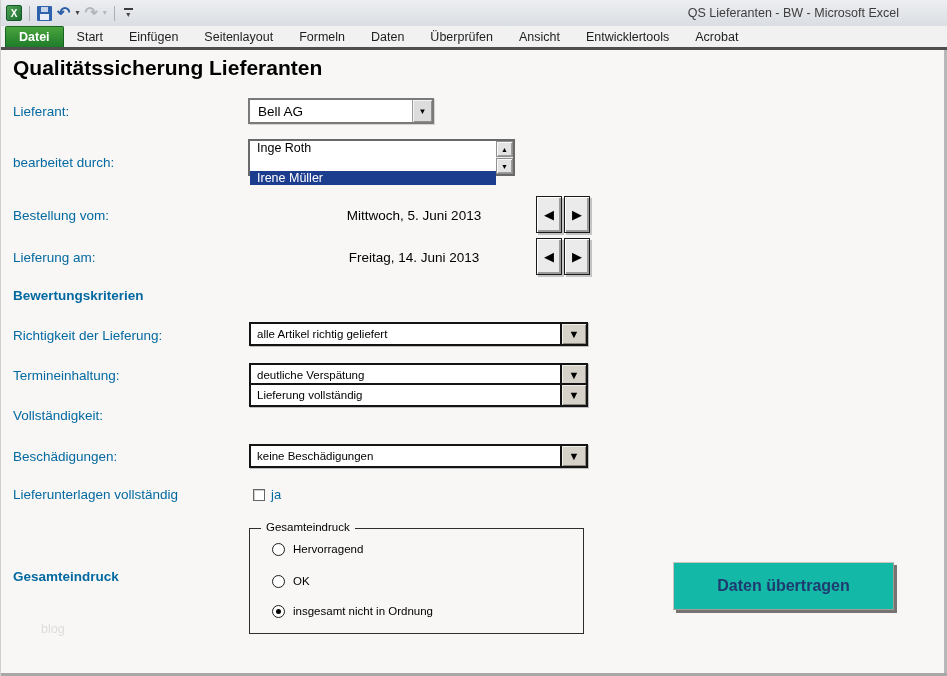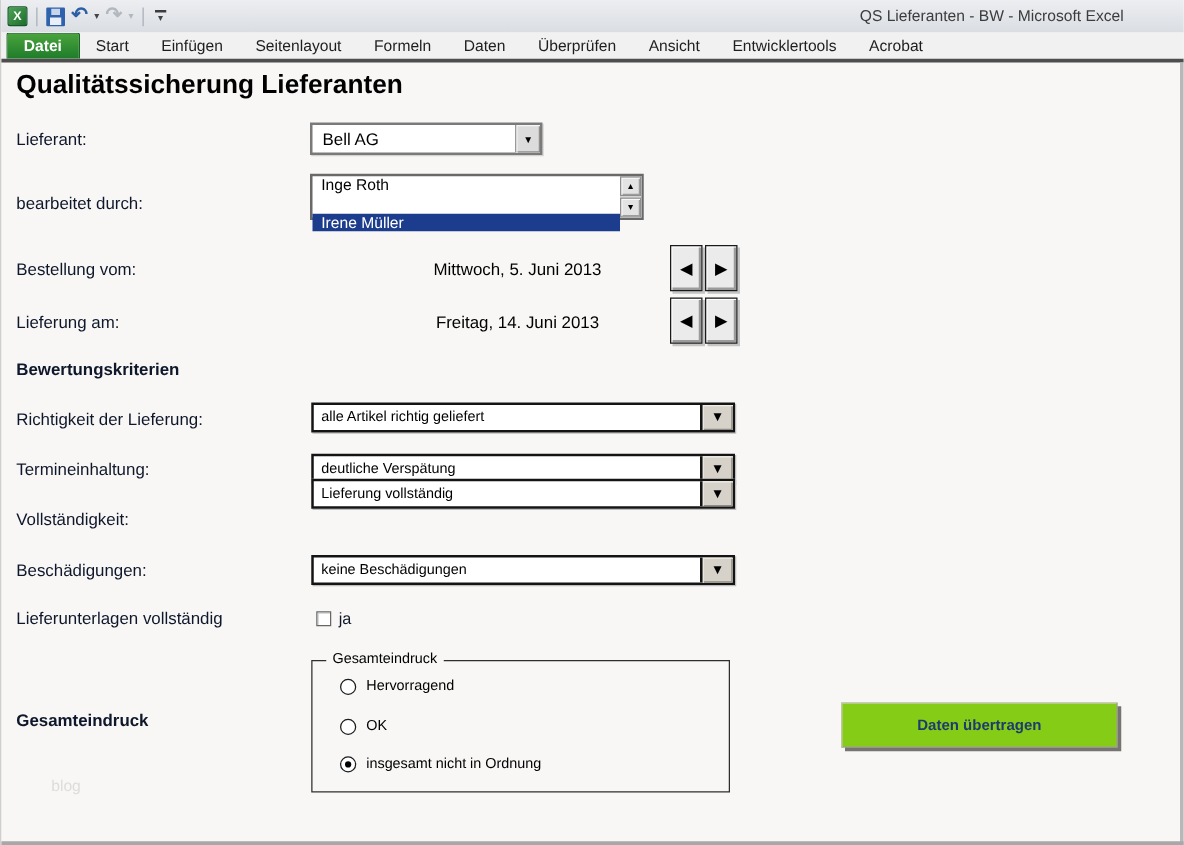--- a/index.html
+++ b/index.html
@@ -33,21 +33,21 @@
   .tab.active { background:linear-gradient(#4aa33c,#1e7c2a); color:#fff; font-weight:bold;
                 border:1px solid #166322; border-bottom:none; border-radius:2px 2px 0 0; }
   .ribbonline { position:absolute; top:47px; left:0; right:0; height:3px; background:#4e4e4e; }
 
   
   .edge-right { position:absolute; top:50px; right:0; bottom:0; width:3px; background:#b8b8b8; }
   .edge-bottom { position:absolute; left:0; right:0; bottom:0; height:3px; background:#a8a8a8; }
 
   
   .h1 { position:absolute; left:12px; top:56px; font-size:21px; font-weight:bold; color:#000; }
-  .lbl { position:absolute; font-size:13.5px; color:#0f172a; }
+  .lbl { position:absolute; font-size:13.5px; color:#0369a1; }
   .lbl.b { font-weight:bold; }
 
   
   .combo { position:absolute; left:247px; top:98px; width:186px; height:26px;
            border:2px solid #7a7a7a; background:#fff; display:flex; box-shadow:1px 1px 0 #d6d4d0; }
   .combo-text { flex:1; font-size:13.5px; color:#000; display:flex; align-items:center; padding-left:8px; }
   .combo-btn { width:20px; background:#dcdcdc; border-left:1px solid #9a9a9a;
                box-shadow:inset 1px 1px 0 #f6f6f6, inset -1px -1px 0 #8f8f8f;
                display:flex; align-items:center; justify-content:center; font-size:8px; color:#000; }
 
@@ -86,24 +86,24 @@
               border:1px solid #2e2e2e; }
   .gb-legend { position:absolute; top:-8px; left:11px; background:#f8f7f5; padding:0 5px;
                font-size:11.5px; color:#000; }
   .radio-row { position:absolute; left:22px; display:flex; align-items:flex-start; gap:8px; }
   .radio { width:13px; height:13px; border:1.5px solid #1c1c1c; border-radius:50%; background:#fff;
            display:flex; align-items:center; justify-content:center; }
   .radio.sel::after { content:""; width:5px; height:5px; border-radius:50%; background:#000; }
   .radio-lbl { font-size:11.5px; color:#000; }
 
   
-  .submit { position:absolute; left:672px; top:562px; width:221px; height:36px;
-            background:#84cc16; border:1px solid #a19d95; border-top-color:#c9c5bd; border-left-color:#c9c5bd;
+  .submit { position:absolute; left:672px; top:562px; width:221px; height:48px;
+            background:#14b8a6; border:1px solid #a19d95; border-top-color:#c9c5bd; border-left-color:#c9c5bd;
             box-shadow:3px 3px 0 #767472; display:flex; align-items:center; justify-content:center;
-            font-size:12px; font-weight:bold; color:#1e3a70; cursor:pointer; }
+            font-size:16px; font-weight:bold; color:#1e3a70; cursor:pointer; }
 
   .watermark { position:absolute; left:40px; top:622px; font-size:12.5px; color:#dedcd9; }
 </style>
 </head>
 <body>
 
 <div class="page">
 
   <div class="titlebar">
     <div class="app-icon">X</div>

